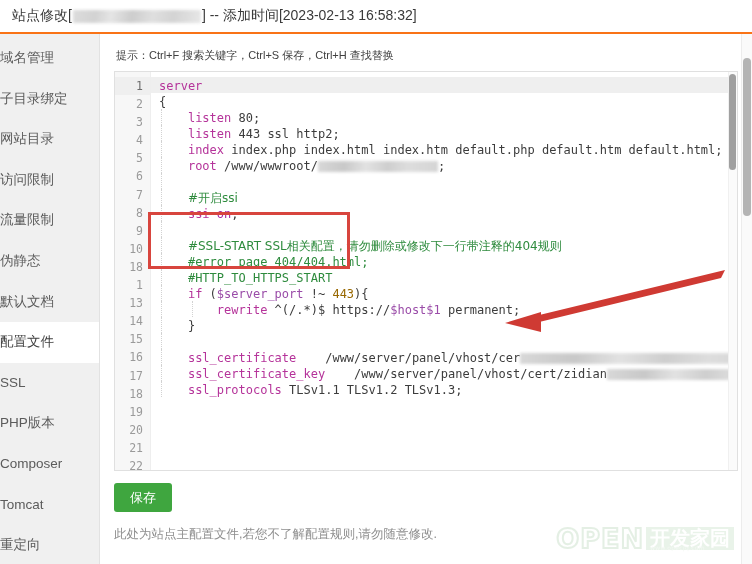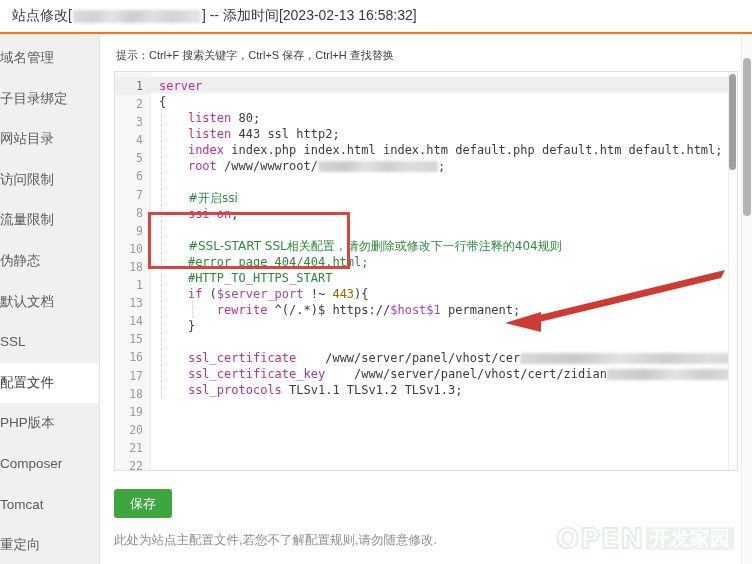--- a/index.html
+++ b/index.html
@@ -220,21 +220,21 @@
     right: 1px;
     top: 24px;
     width: 8px;
     height: 158px;
     background: #b4b4b4;
     border-radius: 4px;
   }
 
   
   #save-btn {
-    margin-top: 18px;
+    margin-top: 12px;
     display: inline-block;
     background: #3fa63f;
     color: #fff;
     font-size: 13px;
     border: none;
     border-radius: 3px;
     padding: 8px 16px;
     cursor: pointer;
     line-height: 1;
   }
@@ -298,22 +298,22 @@
 <div id="shell">
 
   <nav id="sidebar">
       <div class="side-item"><span>域名管理</span></div>
       <div class="side-item"><span>子目录绑定</span></div>
       <div class="side-item"><span>网站目录</span></div>
       <div class="side-item"><span>访问限制</span></div>
       <div class="side-item"><span>流量限制</span></div>
       <div class="side-item"><span>伪静态</span></div>
       <div class="side-item"><span>默认文档</span></div>
+      <div class="side-item active"><span>配置文件</span></div>
       <div class="side-item"><span>SSL</span></div>
-      <div class="side-item active"><span>配置文件</span></div>
       <div class="side-item"><span>PHP版本</span></div>
       <div class="side-item"><span>Composer</span></div>
       <div class="side-item"><span>Tomcat</span></div>
       <div class="side-item"><span>重定向</span></div>
     </nav>
 
   <section id="main">
 
     <div id="hint">提示：Ctrl+F 搜索关键字，Ctrl+S 保存，Ctrl+H 查找替换</div>
 

